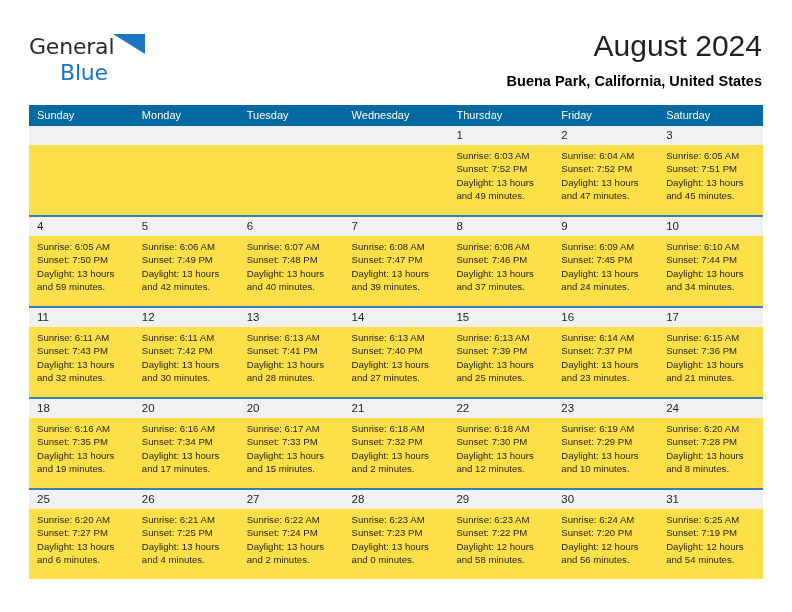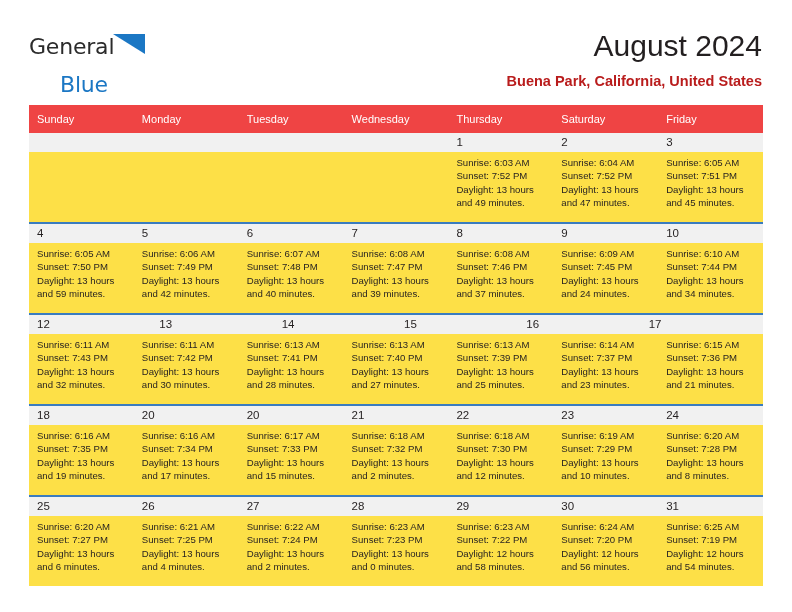--- a/index.html
+++ b/index.html
@@ -54,21 +54,20 @@
     display: inline-block;
     vertical-align: middle;
     margin-left: -1px;
     margin-bottom: 3px;
   }
   .logo-bottom {
     height: 26px;
     line-height: 26px;
     padding-left: 31px;
     white-space: nowrap;
-    margin-top: 12px;
   }
   .logo-blue {
     font-size: 22px;
     letter-spacing: -0.2px;
     color: #1b77c4;
     font-family: "DejaVu Sans", sans-serif;
   }
 
   .title-block {
     position: absolute;
@@ -79,39 +78,38 @@
   .cal-title {
     font-size: 30px;
     font-weight: normal;
     color: #231f20;
     line-height: 36px;
     white-space: nowrap;
   }
   .cal-subtitle {
     font-size: 14.5px;
     font-weight: bold;
-    color: #b91c1c;
+    color: #000000;
     line-height: 22px;
     margin-top: 6px;
     white-space: nowrap;
   }
 
   
   .calendar {
     position: absolute;
     left: 29px;
     top: 105px;
     width: 734px;
   }
 
   .weekday-row {
     display: flex;
-    background: #ef4444;
-    height: 28px;
-    align-items: center;
+    background: #0369a1;
+    height: 21px;
   }
   .weekday-cell {
     flex: 1 1 0;
     color: #ffffff;
     font-size: 11px;
     line-height: 21px;
     padding-left: 8px;
     box-sizing: border-box;
     white-space: nowrap;
     overflow: hidden;
@@ -182,22 +180,22 @@
 
   </div>
 
   <div class="calendar">
     <div class="weekday-row" id="weekday-row">
         <div class="weekday-cell">Sunday</div>
         <div class="weekday-cell">Monday</div>
         <div class="weekday-cell">Tuesday</div>
         <div class="weekday-cell">Wednesday</div>
         <div class="weekday-cell">Thursday</div>
+        <div class="weekday-cell">Friday</div>
         <div class="weekday-cell">Saturday</div>
-        <div class="weekday-cell">Friday</div>
       </div>
     <div id="weeks-container">
         <div class="week-row">
           <div class="daynum-band">
             <div class="daynum-cell"></div>
             <div class="daynum-cell"></div>
             <div class="daynum-cell"></div>
             <div class="daynum-cell"></div>
             <div class="daynum-cell">1</div>
             <div class="daynum-cell">2</div>
@@ -278,20 +276,21 @@
             <div class="detail-cell">
               <div class="detail-line">Sunrise: 6:10 AM</div>
               <div class="detail-line">Sunset: 7:44 PM</div>
               <div class="detail-line">Daylight: 13 hours</div>
               <div class="detail-line">and 34 minutes.</div>
             </div>
           </div>
         </div>
         <div class="week-row">
           <div class="daynum-band">
+            <div class="daynum-cell">11</div>
             <div class="daynum-cell">12</div>
             <div class="daynum-cell">13</div>
             <div class="daynum-cell">14</div>
             <div class="daynum-cell">15</div>
             <div class="daynum-cell">16</div>
             <div class="daynum-cell">17</div>
           </div>
           <div class="detail-band">
             <div class="detail-cell">
               <div class="detail-line">Sunrise: 6:11 AM</div>

